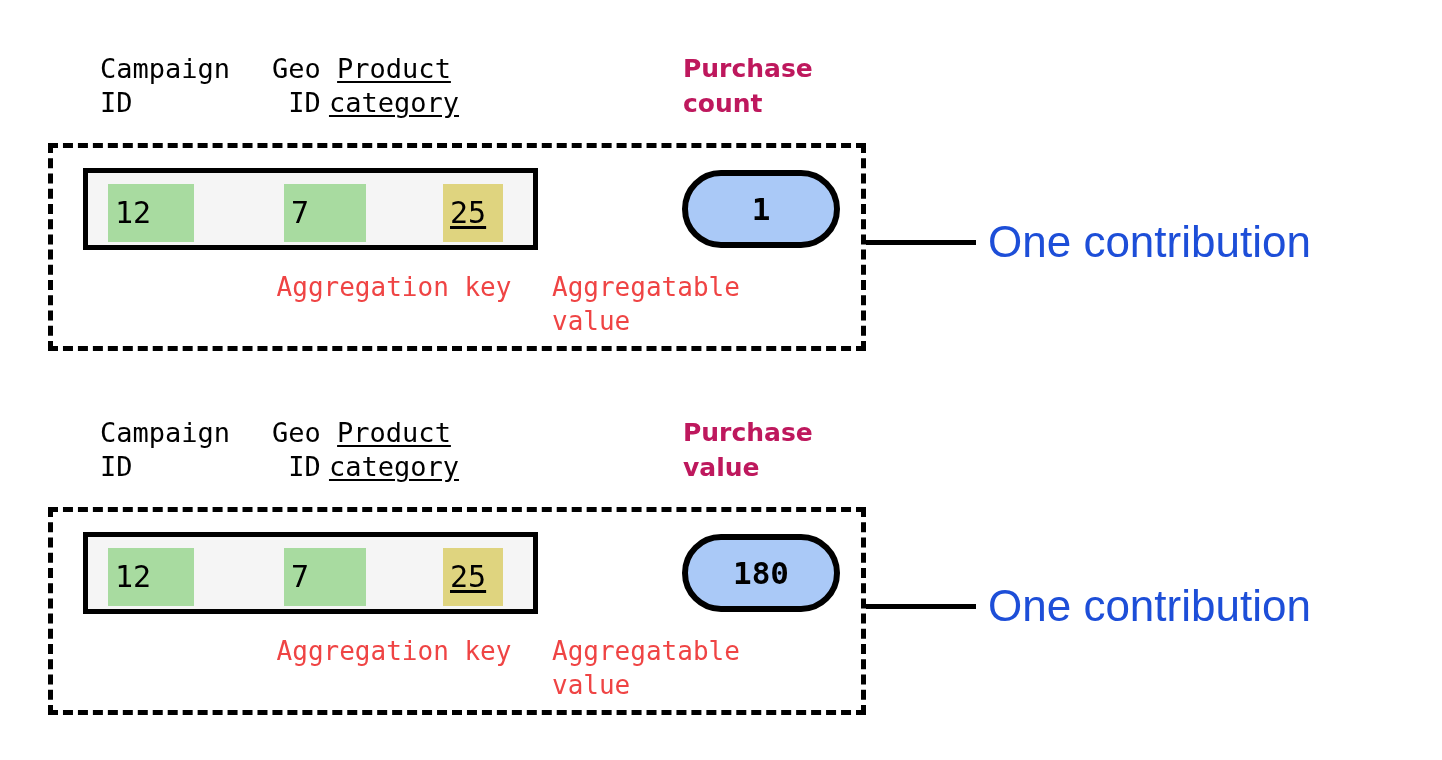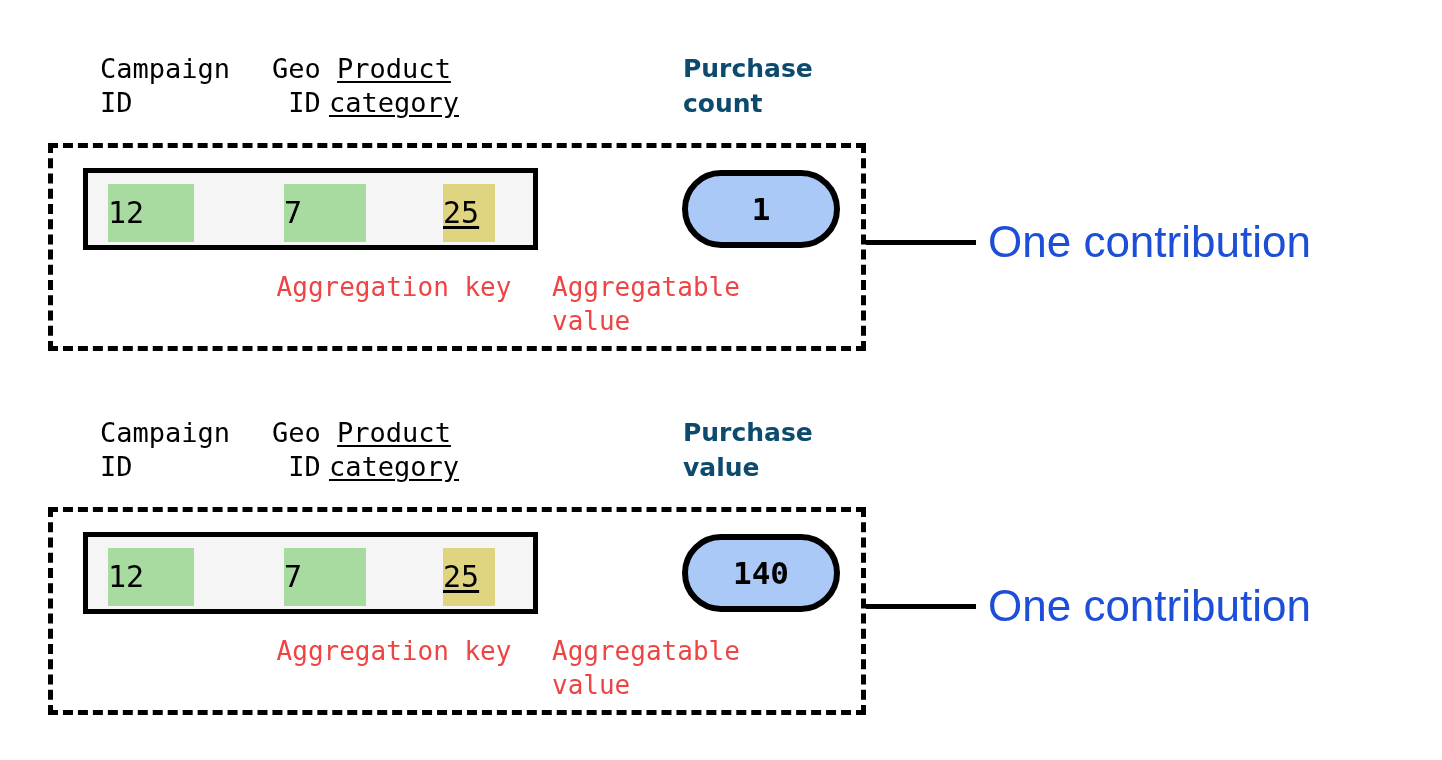--- a/index.html
+++ b/index.html
@@ -50,21 +50,21 @@
     text-underline-offset: 3px;
   }
   .col-head-metric {
     position: absolute;
     left: 683px;
     top: -1px;
     font-family: "DejaVu Sans", sans-serif;
     font-weight: bold;
     font-size: 25px;
     line-height: 35px;
-    color: #0c4a6e;
+    color: #be185d;
     white-space: pre;
   }
 
   
   .contribution-box {
     position: absolute;
     left: 48px;
     top: 143px;
     width: 818px;
     height: 208px;
@@ -84,28 +84,29 @@
     box-sizing: border-box;
   }
   .key-cell {
     position: absolute;
     top: 11px;
     height: 58px;
     font-family: "DejaVu Sans Mono", monospace;
     font-size: 30px;
     line-height: 58px;
     color: #000000;
+    padding-left: 7px;
     box-sizing: border-box;
     white-space: pre;
   }
   .cell-campaign { left: 20px;  width: 86px; background: #a8dba0; }
   .cell-geo      { left: 196px; width: 82px; background: #a8dba0; }
   .cell-product  {
     left: 355px;
-    width: 52px;
+    width: 60px;
     background: #dfd47f;
     text-decoration: underline;
     text-underline-offset: 3px;
   }
 
   
   .value-oval {
     position: absolute;
     left: 629px;
     top: 22px;
@@ -215,21 +216,21 @@
   </div>
 
   <div class="contribution-box">
 
     <div class="key-box">
       <div class="key-cell cell-campaign">12</div>
       <div class="key-cell cell-geo">7</div>
       <div class="key-cell cell-product">25</div>
     </div>
 
-    <div class="value-oval">140</div>
+    <div class="value-oval">180</div>
 
     <div class="annotation annot-key">Aggregation key</div>
     <div class="annotation annot-value">Aggregatable
 value</div>
   </div>
 
   <div class="callout-line"></div>
   <div class="callout-label">One contribution</div>
 </div>
 

